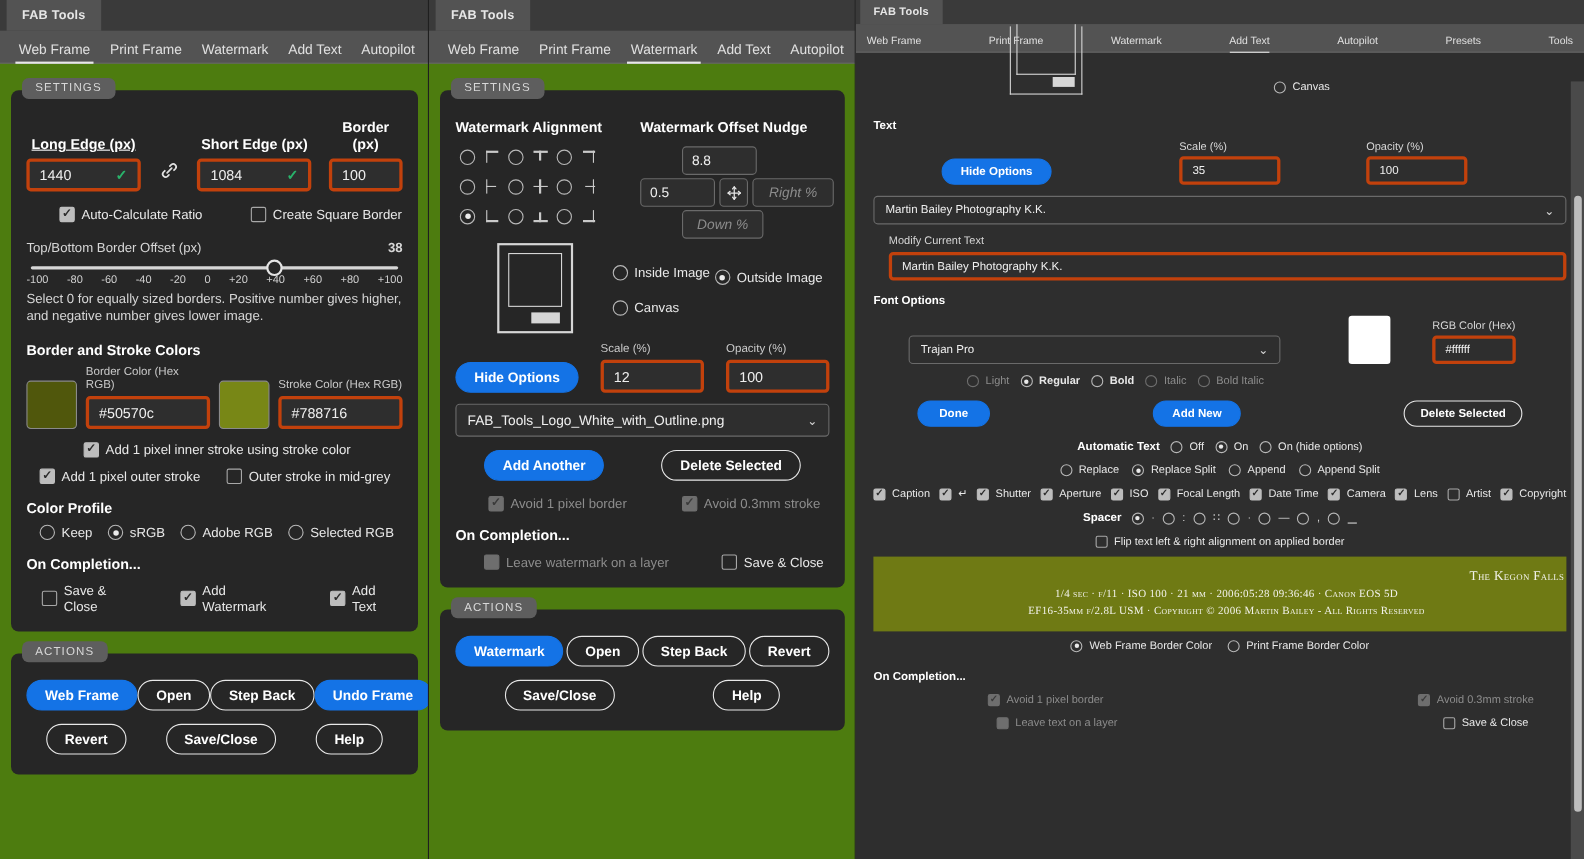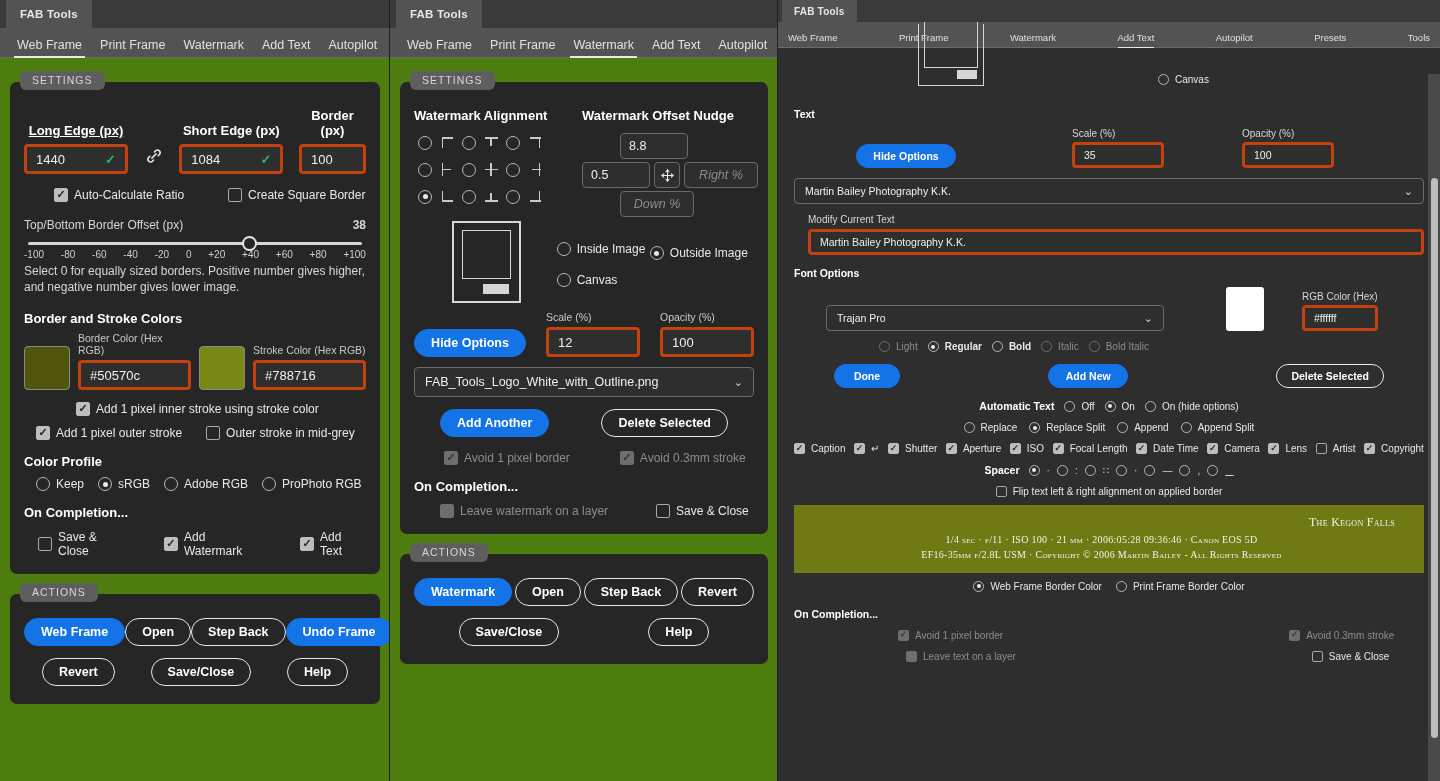--- a/index.html
+++ b/index.html
@@ -140,21 +140,21 @@
   #panel3 .p3inner { padding:6px 16px 0 16px; position:relative; height:100%; }
   #panel3 .lbl { font-size:10px; }
   #panel3 .hdr { font-size:10.5px; }
   #panel3 .field, #panel3 .select { height:26px; font-size:10.5px; }
   #panel3 .btn { height:24px; font-size:10.5px; padding:0 14px; border-radius:13px; }
   #panel3 .cb, #panel3 .rb { width:11px; height:11px; }
   #panel3 .cb.on::after { font-size:9px; }
   #panel3 .rb.on::after { width:4px; height:4px; }
   #panel3 .chk span { font-size:10px; }
 
-  .preview { background:#6f7a14; padding:8px 29px 10px 14px;
+  .preview { background:#6f7a14; padding:8px 2px 10px 14px;
              font-family:"Liberation Serif", serif; color:#f2f2ea;
              text-align:right; }
   .preview div { font-size:10px; letter-spacing:.3px; line-height:1.55;
                  font-variant:small-caps; }
   .preview div:first-child { font-size:12px; }
   .preview div:nth-child(2),.preview div:nth-child(3) { text-align:center; }
 
   .scrollbar { position:absolute; right:2px; top:130px; width:7px; height:560px;
                background:#bdbdbd; border-radius:4px; }
   .scrolltrack { position:absolute; right:0; top:26px; bottom:0; width:12px;
@@ -292,21 +292,21 @@
         <div class="chk">
           <span class="rb on"></span>
           <span>sRGB</span>
         </div>
         <div class="chk">
           <span class="rb"></span>
           <span>Adobe RGB</span>
         </div>
         <div class="chk">
           <span class="rb"></span>
-          <span>ProPhoto RGB</span>
+          <span>Selected RGB</span>
         </div>
       </div>
 
       <div class="hdr" style="margin-top:14px;">On Completion...</div>
       <div class="row" style="margin-top:10px;padding-left:14px;gap:34px;">
         <div class="chk">
           <span class="cb"></span>
           <span>Save &amp; Close</span>
         </div>
         <div class="chk">

